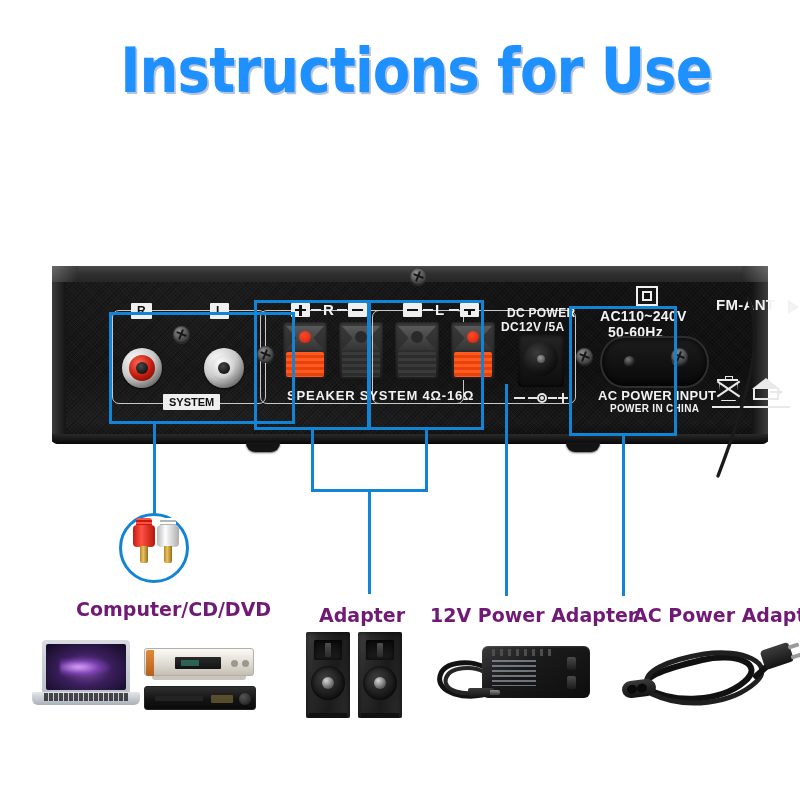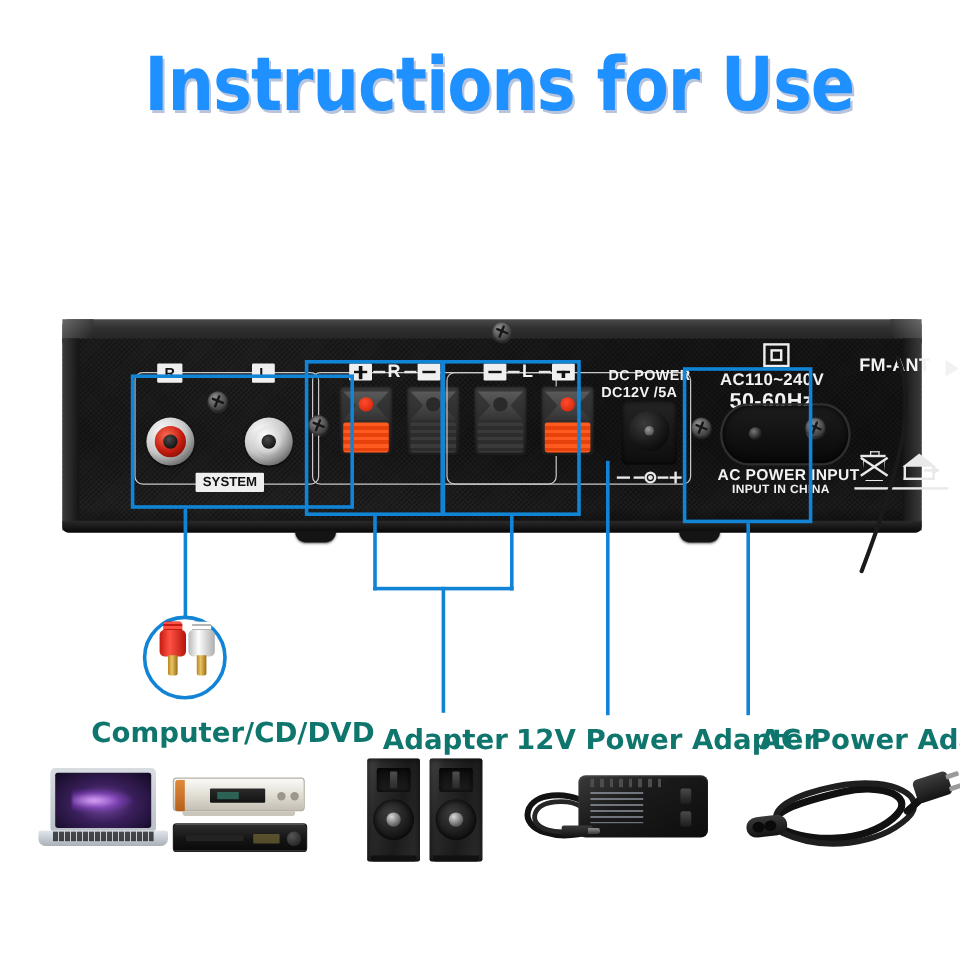--- a/index.html
+++ b/index.html
@@ -249,21 +249,21 @@
     position:absolute;left:7px;top:21px;width:8px;height:17px;border-radius:0 0 2px 2px;
     background:linear-gradient(90deg,#b9851f,#e8c465 40%,#9a6c12);
   }
   .plug.red .body{background:linear-gradient(90deg,#c41a10,#ff5244 38%,#b5150c);}
   .plug.red .ridges{background:repeating-linear-gradient(180deg,#ff5244 0 2px,#c41a10 2px 4px);}
   .plug.white .body{background:linear-gradient(90deg,#b9b9b9,#fdfdfd 38%,#aeaeae);}
   .plug.white .ridges{background:repeating-linear-gradient(180deg,#fdfdfd 0 2px,#b5b5b5 2px 4px);}
 
   
   .dev-label{
-    position:absolute;color:#0f766e;font-weight:bold;font-size:23px;
+    position:absolute;color:#701a75;font-weight:bold;font-size:19px;
     font-family:"DejaVu Sans","Liberation Sans",sans-serif;white-space:nowrap;
   }
 
   
   #laptop{position:absolute;left:16px;top:640px;width:108px;height:72px;}
   .lt-lid{
     position:absolute;left:10px;top:0;width:88px;height:54px;border-radius:4px;
     background:linear-gradient(180deg,#d9dde2,#b9bfc6);padding:3px;box-sizing:border-box;
   }
   .lt-screen{
@@ -436,47 +436,48 @@
     <div class="clip" style="left:343px;">
       <div class="wedge"></div>
       <div class="dot"></div>
       <div class="lever"></div>
     </div>
     <div class="clip red" style="left:399px;">
       <div class="wedge"></div>
       <div class="dot"></div>
       <div class="lever"></div>
     </div>
+    <div class="ptxt" style="left:235px;top:122px;font-size:13px;letter-spacing:.8px;">SPEAKER SYSTEM 4Ω-16Ω</div>
     <div class="screw" style="left:205px;top:80px;"></div>
 
     <div class="ptxt" style="left:455px;top:40px;font-size:12px;">DC POWER</div>
     <div class="ptxt" style="left:449px;top:54px;font-size:12px;">DC12V /5A</div>
     <div class="dc-jack">
       <div class="barrel"></div>
       <div class="pin"></div>
     </div>
     <div class="pol">
       <div class="bar" style="left:0;width:11px;"></div>
       <div class="bar" style="left:14px;width:9px;"></div>
       <div class="circ"></div>
       <div class="cdot"></div>
       <div class="bar" style="left:34px;width:9px;"></div>
       <div class="pl"></div>
     </div>
     <div class="screw" style="left:524px;top:82px;"></div>
 
     <div class="class2"></div>
     <div class="ptxt" style="left:548px;top:42px;font-size:14px;">AC110~240V</div>
-    <div class="ptxt" style="left:556px;top:58px;font-size:18px;">50-60Hz</div>
+    <div class="ptxt" style="left:556px;top:58px;font-size:14px;">50-60Hz</div>
     <div class="ac-inlet">
       <div class="h a"></div>
       <div class="h b"></div>
     </div>
     <div class="ptxt" style="left:546px;top:122px;font-size:13px;">AC POWER INPUT</div>
-    <div class="ptxt" style="left:558px;top:137px;font-size:10px;">INPUT IN CHINA</div>
+    <div class="ptxt" style="left:558px;top:137px;font-size:10px;">POWER IN CHINA</div>
     <div class="screw" style="left:619px;top:82px;"></div>
 
     <div class="ptxt" style="left:664px;top:30px;font-size:15px;">FM-ANT</div>
     <div class="fm-tri"></div>
     <div class="ico-weee">
       <div class="hdl"></div>
         <div class="lid"></div>
         <div class="bin"></div>
       <div class="x1"></div>
         <div class="x2"></div>

